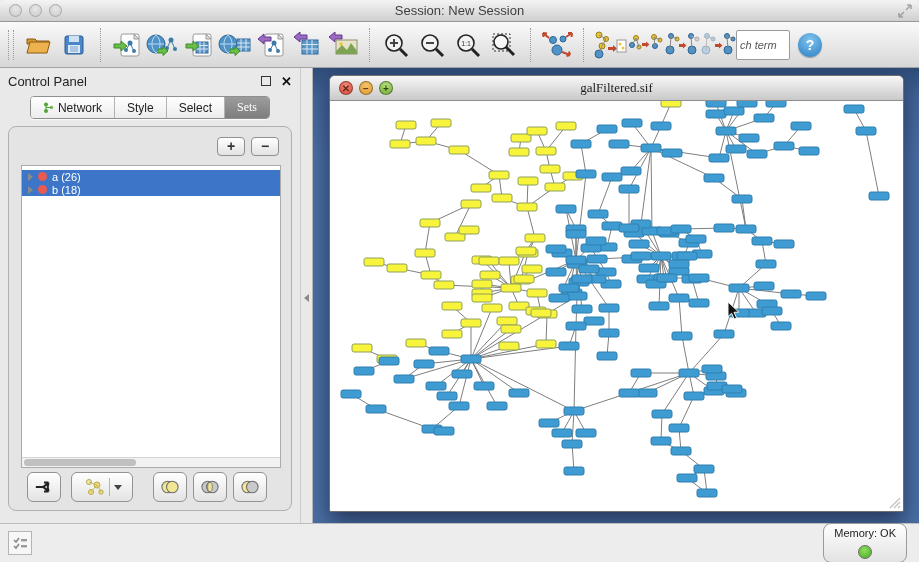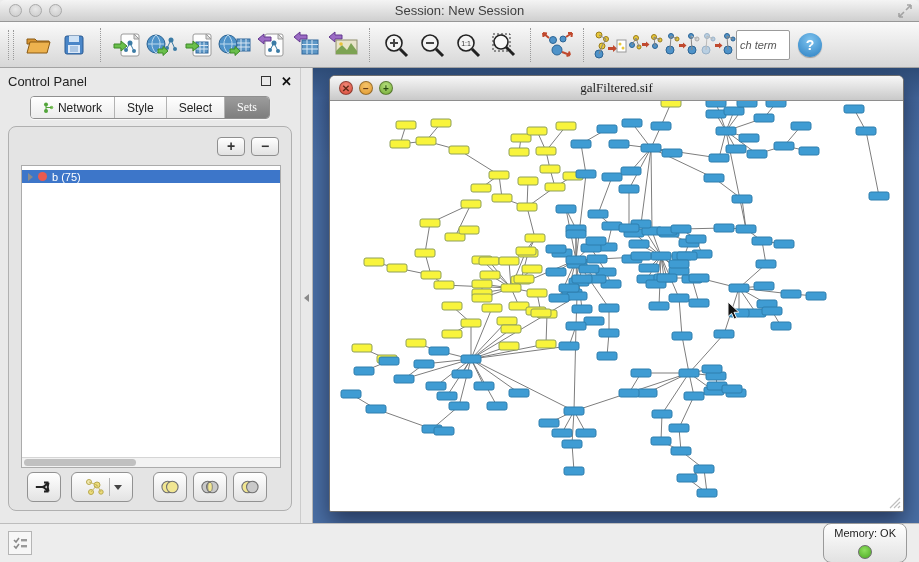--- a/index.html
+++ b/index.html
@@ -327,21 +327,26 @@
       <div class="sets-body">
         <div class="pm-row">
           <button class="pm-btn">+</button>
           <button class="pm-btn">−</button>
         </div>
         <div class="set-list">
           <div style="height:4px"></div>
           <div class="set-row sel">
             <span class="tri"></span>
             <span class="dot-red"></span>
-            <span>b (75)</span>
+            <span>a (26)</span>
+          </div>
+          <div class="set-row sel">
+            <span class="tri"></span>
+            <span class="dot-red"></span>
+            <span>b (18)</span>
           </div>
           <div class="hscroll">
               <div class="hthumb"></div>
             </div>
         </div>
         <div class="cp-actions">
           <button class="act-btn sm">
             <svg width="22" height="20" viewBox="0 0 22 20">
                 <path d="M2 10 h7 C12 10 13 7 16 5 M16 5 l-5 0 M16 5 l-1 5" stroke="#222" stroke-width="2.2" fill="none"></path>
                 <path d="M9 10 C12 10 13 13 16 15 M16 15 l-5 0 M16 15 l-1 -5" stroke="#222" stroke-width="2.2" fill="none"></path>

